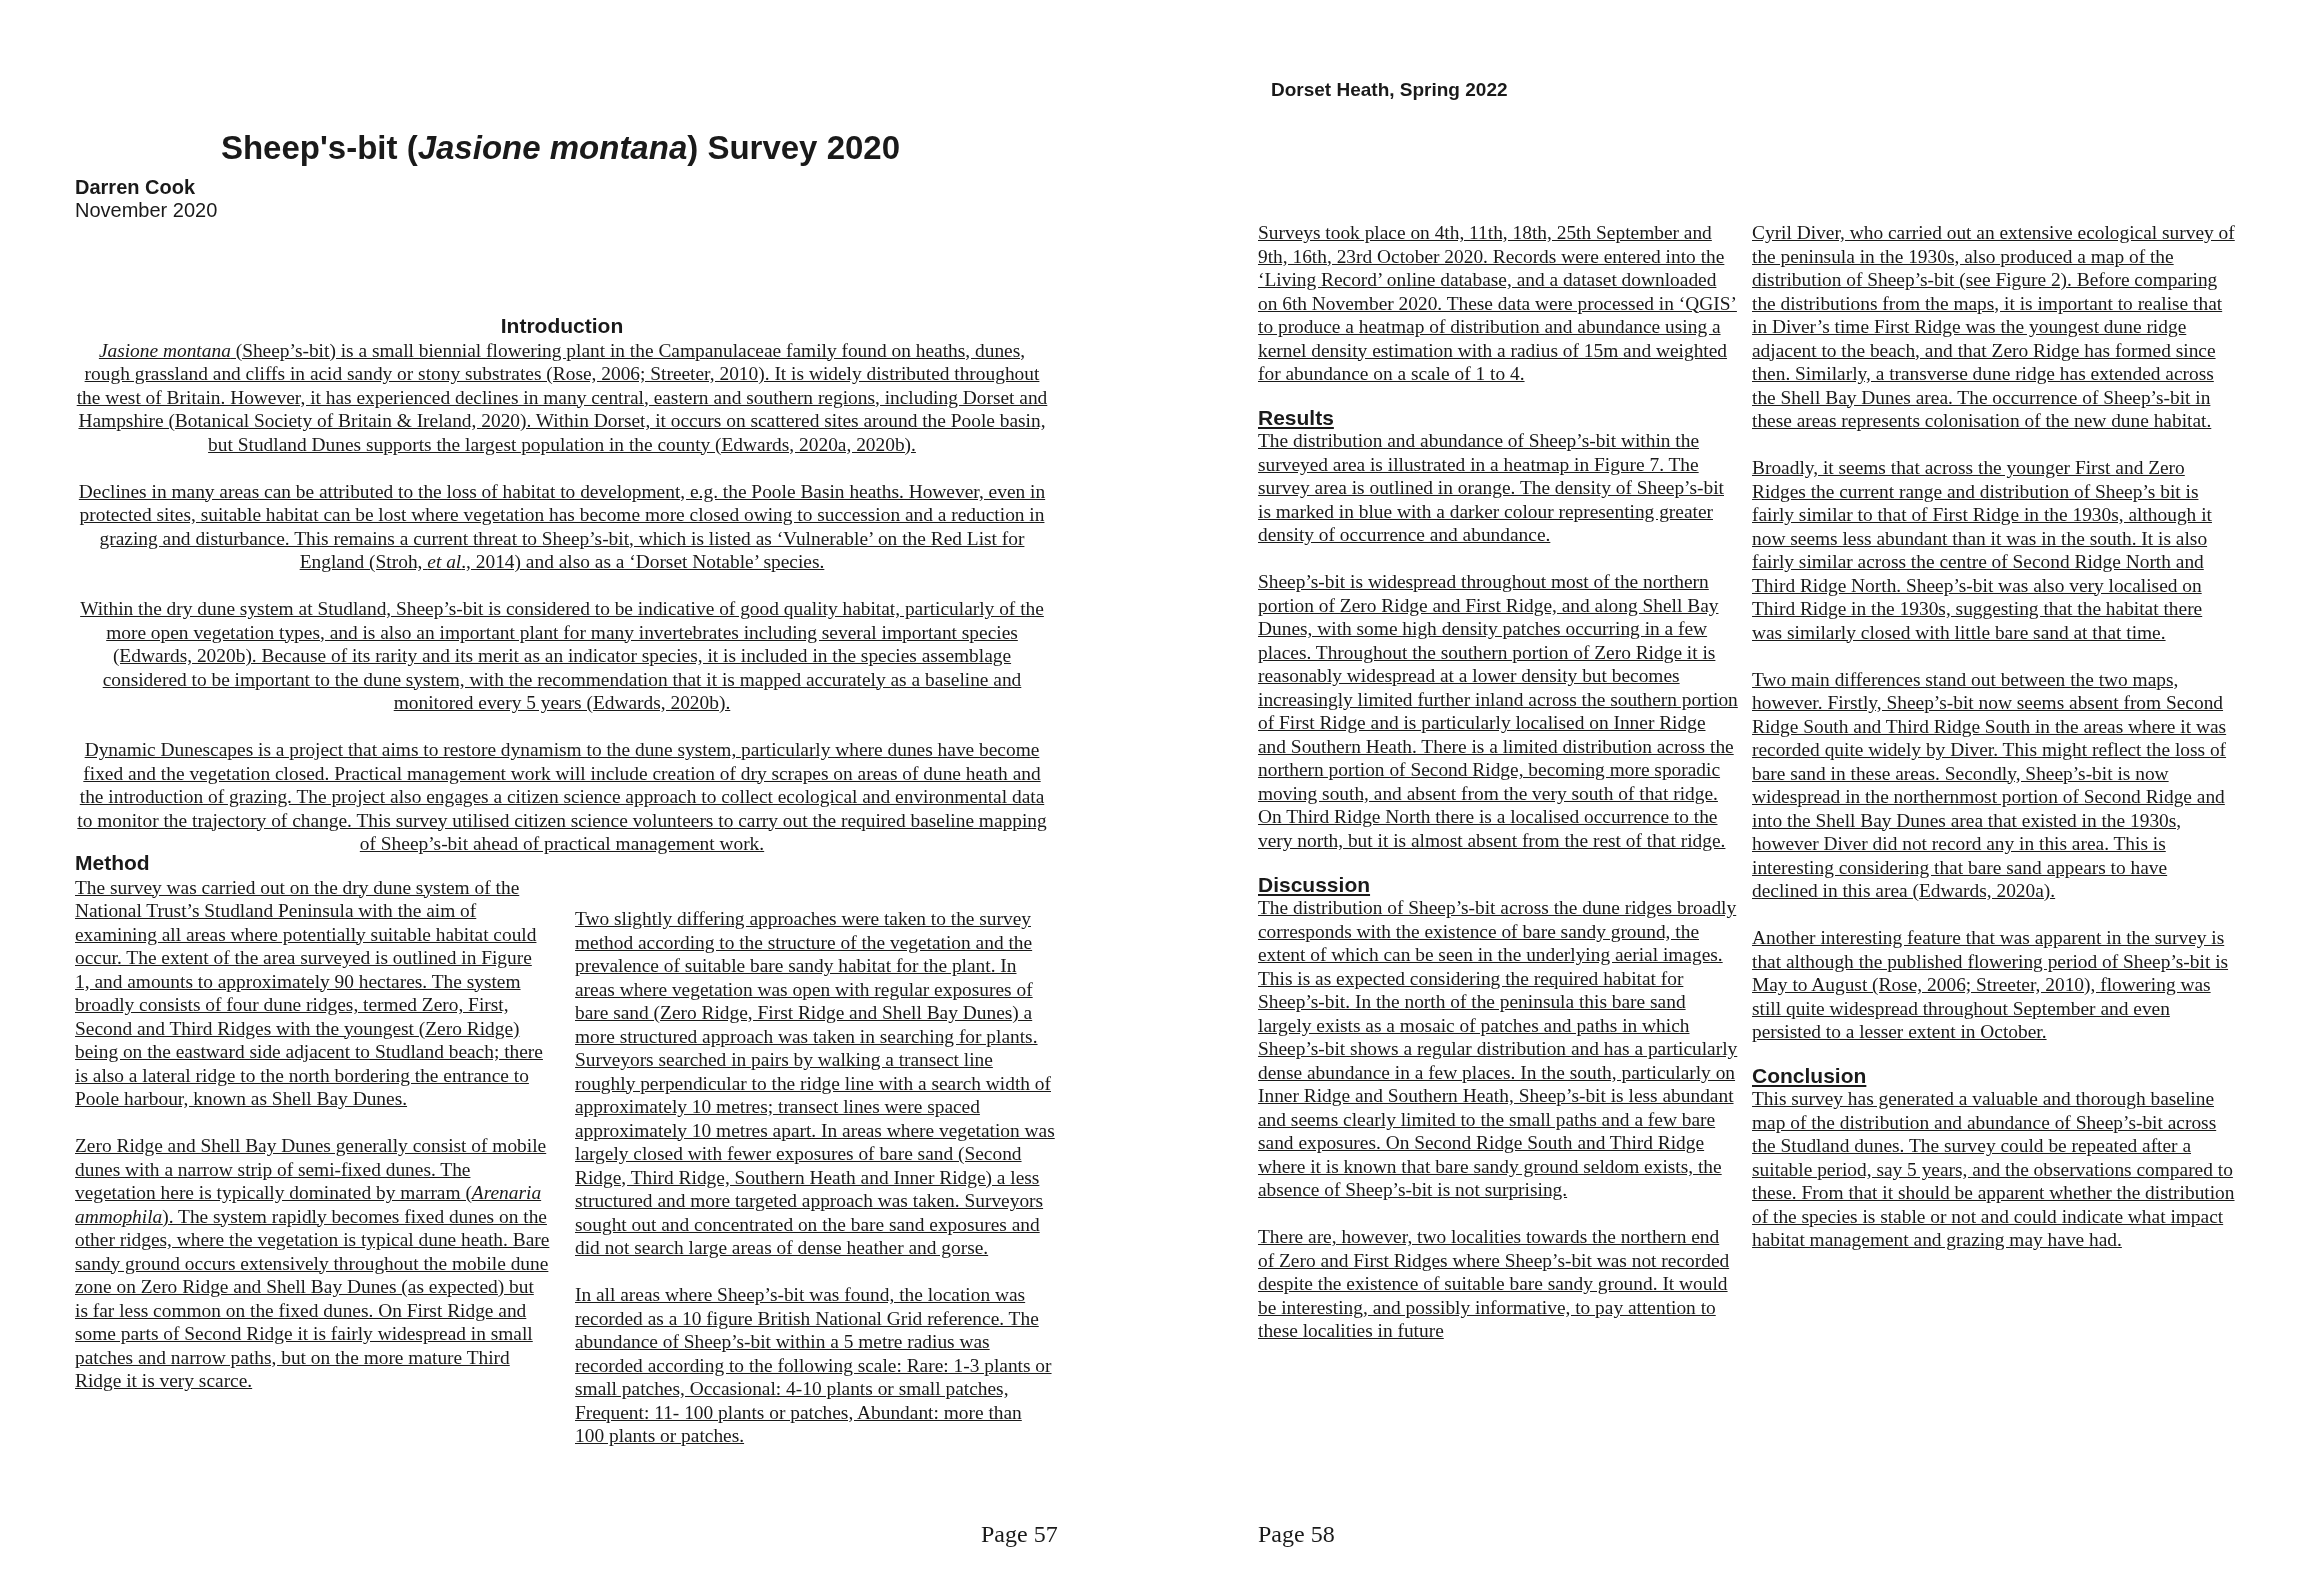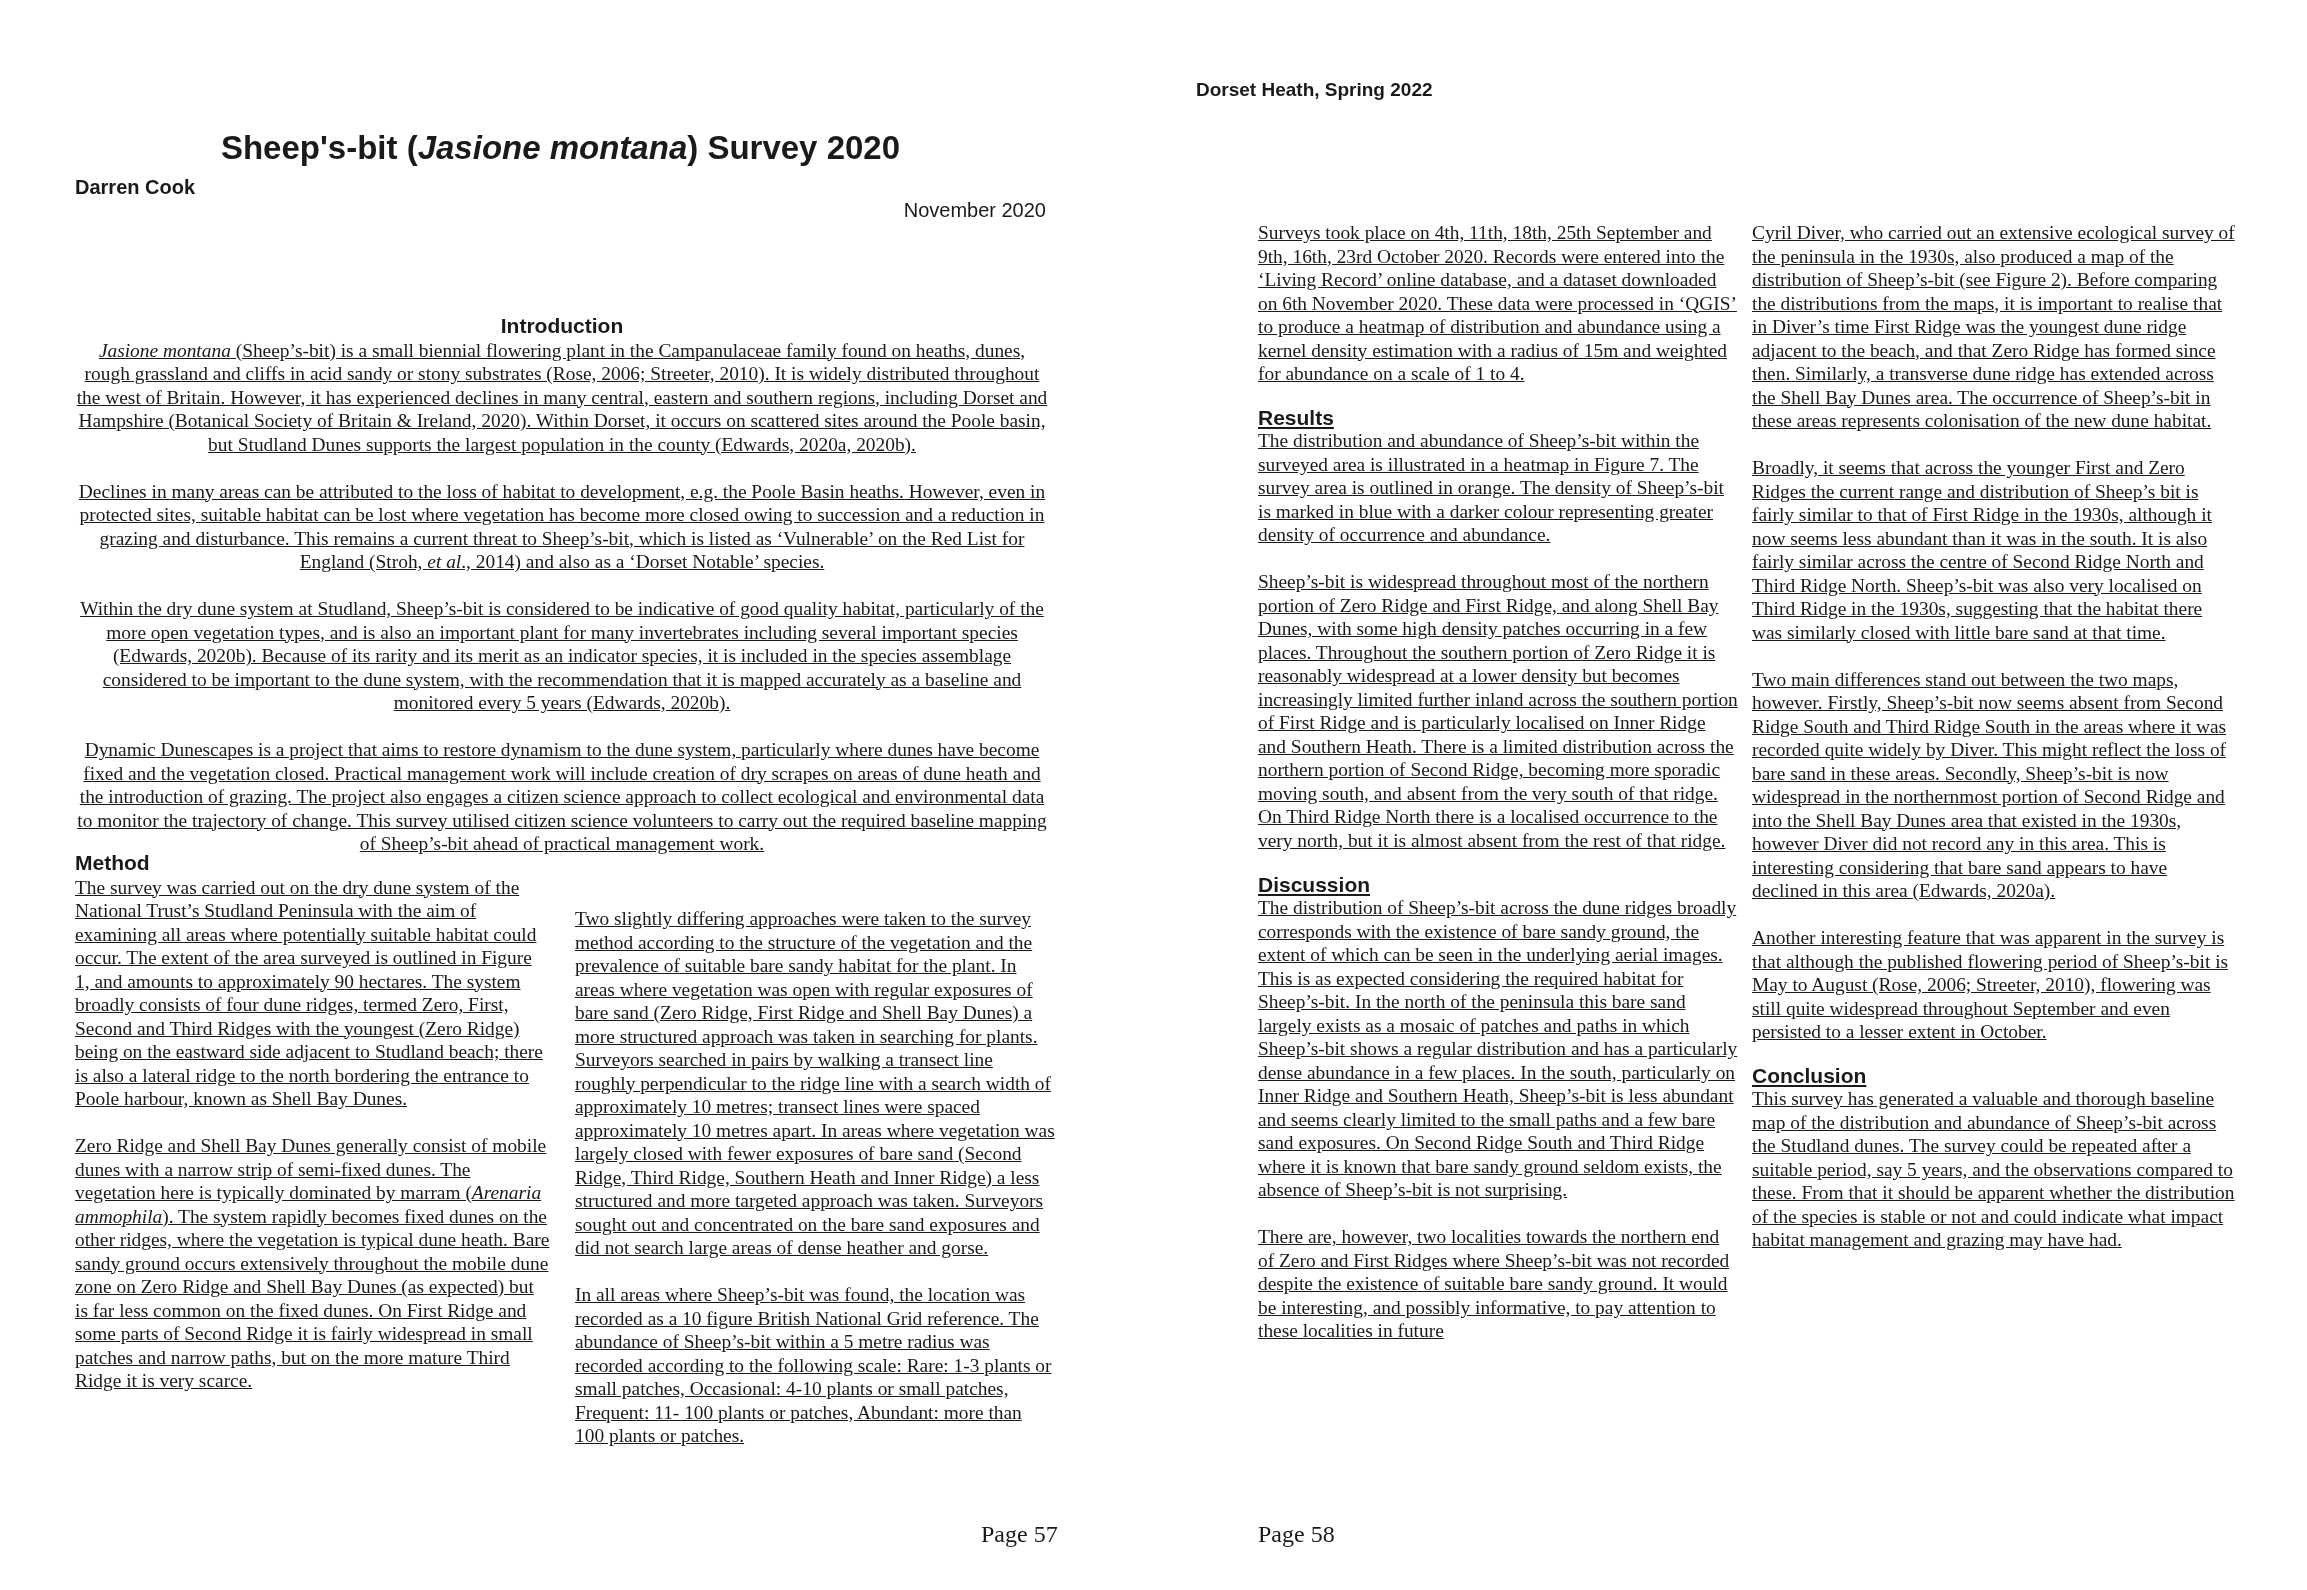--- a/index.html
+++ b/index.html
@@ -4,21 +4,21 @@
 <style>
   html,body{margin:0;padding:0;background:#fff;}
   body{width:2307px;height:1591px;position:relative;overflow:hidden;color:#1a1a1a;}
   .abs{position:absolute;}
   .body-text{font-family:"Liberation Serif","DejaVu Serif",serif;font-size:19.4px;line-height:23.5px;margin:0;text-decoration:underline;}
   .body-text p{margin:0 0 23.5px 0;}
   .body-text p.last{margin-bottom:0;}
   h2{font-family:"Liberation Sans","DejaVu Sans",sans-serif;font-weight:bold;font-size:21px;line-height:24.5px;margin:0;}
   .title{font-family:"Liberation Sans","DejaVu Sans",sans-serif;font-weight:bold;font-size:33px;text-align:center;white-space:nowrap;}
   .author{font-family:"Liberation Sans","DejaVu Sans",sans-serif;font-weight:bold;font-size:20px;text-align:left;}
-  .date{font-family:"Liberation Sans","DejaVu Sans",sans-serif;font-size:20px;text-align:right;}
+  .date{font-family:"Liberation Sans","DejaVu Sans",sans-serif;font-size:20px;text-align:left;}
   .running{font-family:"Liberation Sans","DejaVu Sans",sans-serif;font-weight:bold;font-size:19px;}
   .pagenum{font-family:"Liberation Serif","DejaVu Serif",serif;font-size:24px;}
   .col{text-align:left;}
 </style>
 </head>
 <body>
 
 <div>
   <div class="abs title" style="left:75px;width:971px;top:129px;">
     <span>Sheep's-bit (</span><i>Jasione montana</i><span>) Survey 2020</span>
@@ -46,21 +46,21 @@
 
   <div class="abs body-text col" style="left:575px;top:907px;width:480px;">
     <p>Two slightly differing approaches were taken to the survey method according to the structure of the vegetation and the prevalence of suitable bare sandy habitat for the plant. In areas where vegetation was open with regular exposures of bare sand (Zero Ridge, First Ridge and Shell Bay Dunes) a more structured approach was taken in searching for plants. Surveyors searched in pairs by walking a transect line roughly perpendicular to the ridge line with a search width of approximately 10 metres; transect lines were spaced approximately 10 metres apart. In areas where vegetation was largely closed with fewer exposures of bare sand (Second Ridge, Third Ridge, Southern Heath and Inner Ridge) a less structured and more targeted approach was taken. Surveyors sought out and concentrated on the bare sand exposures and did not search large areas of dense heather and gorse.</p>
     <p class="last">In all areas where Sheep’s-bit was found, the location was recorded as a 10 figure British National Grid reference. The abundance of Sheep’s-bit within a 5 metre radius was recorded according to the following scale: Rare: 1-3 plants or small patches, Occasional: 4-10 plants or small patches, Frequent: 11- 100 plants or patches, Abundant: more than 100 plants or patches.</p>
   </div>
 
   <div class="abs pagenum" style="left:981px;top:1521px;">Page 57</div>
 </div>
 
 <div>
-  <div class="abs running" style="left:1196px;top:79px;">Dorset Heath, Spring 2022</div>
+  <div class="abs running" style="left:1271px;top:79px;">Dorset Heath, Spring 2022</div>
 
   <div class="abs body-text col" style="left:1258px;top:221px;width:480px;">
     <p>Surveys took place on 4th, 11th, 18th, 25th September and 9th, 16th, 23rd October 2020. Records were entered into the ‘Living Record’ online database, and a dataset downloaded on 6th November 2020. These data were processed in ‘QGIS’ to produce a heatmap of distribution and abundance using a kernel density estimation with a radius of 15m and weighted for abundance on a scale of 1 to 4.</p>
     <h2 style="margin-top:-2.7px;margin-bottom:-1.4px;">Results</h2>
     <p>The distribution and abundance of Sheep’s-bit within the surveyed area is illustrated in a heatmap in Figure 7. The survey area is outlined in orange. The density of Sheep’s-bit is marked in blue with a darker colour representing greater density of occurrence and abundance.</p>
     <p>Sheep’s-bit is widespread throughout most of the northern portion of Zero Ridge and First Ridge, and along Shell Bay Dunes, with some high density patches occurring in a few places. Throughout the southern portion of Zero Ridge it is reasonably widespread at a lower density but becomes increasingly limited further inland across the southern portion of First Ridge and is particularly localised on Inner Ridge and Southern Heath. There is a limited distribution across the northern portion of Second Ridge, becoming more sporadic moving south, and absent from the very south of that ridge. On Third Ridge North there is a localised occurrence to the very north, but it is almost absent from the rest of that ridge.</p>
     <h2 style="margin-top:-2.7px;margin-bottom:-1.4px;">Discussion</h2>
     <p>The distribution of Sheep’s-bit across the dune ridges broadly corresponds with the existence of bare sandy ground, the extent of which can be seen in the underlying aerial images. This is as expected considering the required habitat for Sheep’s-bit. In the north of the peninsula this bare sand largely exists as a mosaic of patches and paths in which Sheep’s-bit shows a regular distribution and has a particularly dense abundance in a few places. In the south, particularly on Inner Ridge and Southern Heath, Sheep’s-bit is less abundant and seems clearly limited to the small paths and a few bare sand exposures. On Second Ridge South and Third Ridge where it is known that bare sandy ground seldom exists, the absence of Sheep’s-bit is not surprising.</p>
     <p class="last">There are, however, two localities towards the northern end of Zero and First Ridges where Sheep’s-bit was not recorded despite the existence of suitable bare sandy ground. It would be interesting, and possibly informative, to pay attention to these localities in future</p>
   </div>

